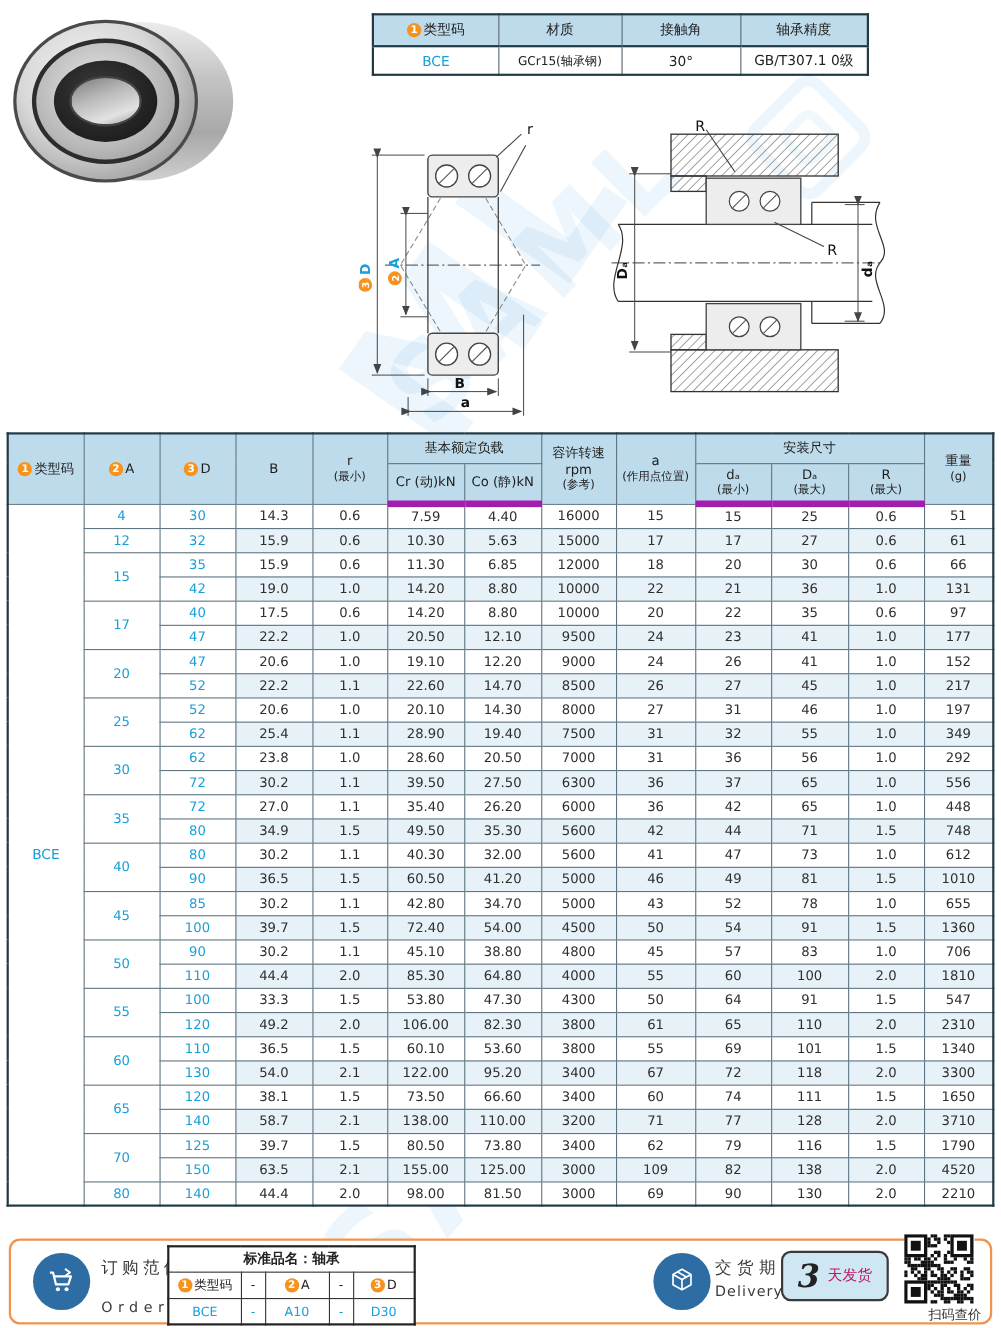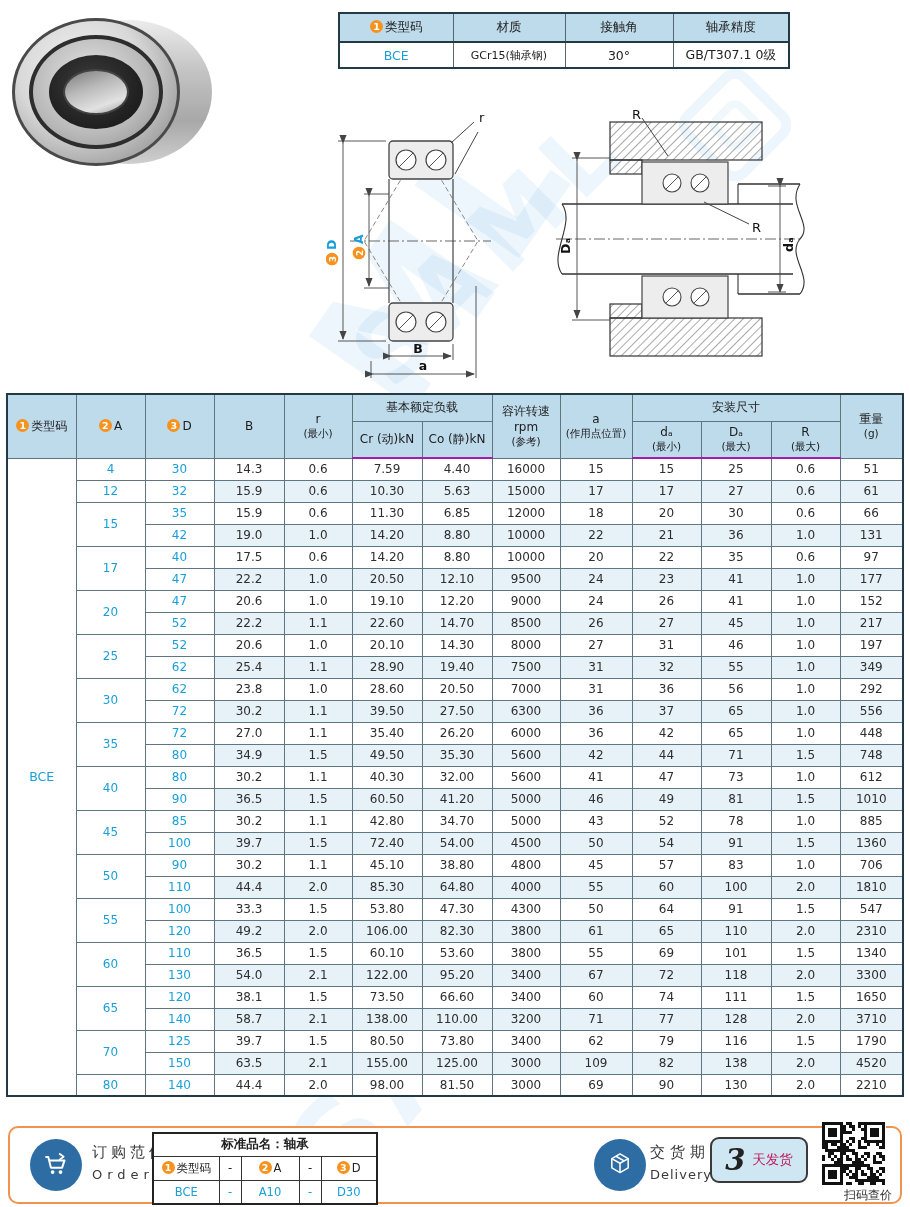--- a/index.html
+++ b/index.html
@@ -51,36 +51,36 @@
   .diag { position:absolute; }
   .diag-left { left:326px; top:106px; }
   .diag-right { left:548px; top:106px; }
 
   
   table.main { position:absolute; left:6px; top:393px; width:898px; border-collapse:collapse; table-layout:fixed;
                font-size:12px; border:2px solid #223a46; }
   .main th, .main td { border:1px solid #5f7581; text-align:center; padding:0; }
   .main thead th { background:#bedbeb; font-weight:normal; font-size:12px; color:#1c1c1c; }
   .main thead tr:first-child th { height:27px; }
-  .main thead tr:last-child th { height:37px; border-bottom:2px solid #a21caf; }
+  .main thead tr:last-child th { height:37px; border-bottom:6px solid #a21caf; }
   .main thead th .sub { font-size:10.5px; display:block; line-height:1.25; }
   .main thead th .l1 { display:block; line-height:1.3; }
   .main tbody td { height:22px; color:#2e2e2e; background:#fff; }
   .main td.blue { color:#189fd8; }
   .main td.type-cell { color:#189fd8; font-size:12.5px; }
   .main tr.tint td:not(.plain) { background:#e6f1f8; }
 
   
   .order-box { position:absolute; left:8px; top:1126px; width:894px; height:78px; border:2px solid #f0934e; border-radius:10px; background:#fff; }
   .circle-icon { position:absolute; width:52px; height:52px; border-radius:50%; background:#2e6da4; display:flex; align-items:center; justify-content:center; }
   .cart-circle { left:20px; top:11px; }
   .box-circle { left:584px; top:11px; }
   .order-titles { position:absolute; left:82px; top:15px; color:#3a3a3a; }
   .order-titles .cn { font-size:15px; letter-spacing:4px; }
-  .order-titles .en { font-size:13px; letter-spacing:5px; margin-top:5px; }
+  .order-titles .en { font-size:13px; letter-spacing:5px; margin-top:20px; }
   .dlv-titles { position:absolute; left:640px; top:15px; color:#3a3a3a; }
   .dlv-titles .cn { font-size:15px; letter-spacing:5px; }
   .dlv-titles .en { font-size:13px; letter-spacing:1px; margin-top:5px; }
 
   table.ordtab { position:absolute; left:142px; top:4px; width:226px; border-collapse:collapse; table-layout:fixed; border:2px solid #222; }
   .ordtab th, .ordtab td { border:1px solid #333; text-align:center; font-size:11.5px; color:#222;margin-left:16px; }
   .ordtab th { height:23px; font-weight:bold; font-size:12.5px; background:#fff; }
   .ordtab td { height:24px; background:#fff; }
   .ordtab td.blue { color:#189fd8; }
 
@@ -546,21 +546,21 @@
           <td class="plain blue">85</td>
           <td>30.2</td>
           <td>1.1</td>
           <td>42.80</td>
           <td>34.70</td>
           <td>5000</td>
           <td>43</td>
           <td>52</td>
           <td>78</td>
           <td>1.0</td>
-          <td>885</td>
+          <td>655</td>
         </tr>
         <tr class="tint">
           <td class="plain blue">100</td>
           <td>39.7</td>
           <td>1.5</td>
           <td>72.40</td>
           <td>54.00</td>
           <td>4500</td>
           <td>50</td>
           <td>54</td>

